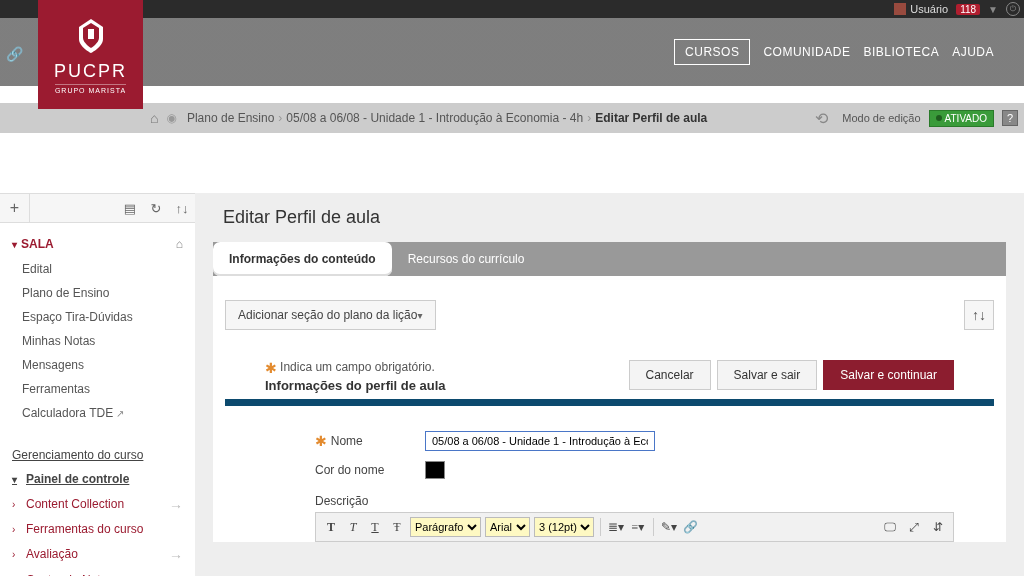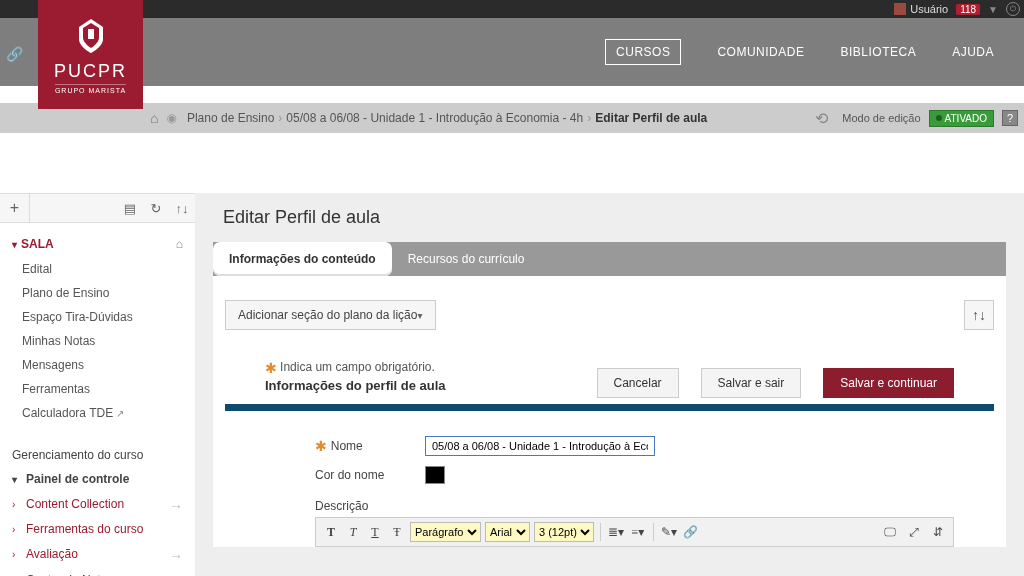--- a/index.html
+++ b/index.html
@@ -7,21 +7,21 @@
 
 
 .topbar { position: absolute; top: 0; left: 0; right: 0; height: 18px; background: #2b2b2b; display: flex; justify-content: flex-end; align-items: center; padding-right: 4px; gap: 8px; font-size: 11px; color: #ddd; }
 .topbar .user { display: flex; align-items: center; gap: 4px; }
 .topbar .avatar { width: 12px; height: 12px; background: #984a3e; }
 .topbar .badge { background: #b01e2f; color: #fff; padding: 0 4px; border-radius: 2px; font-size: 10px; }
 .topbar .arrow { color:#888; font-size:10px; }
 .topbar .power { width: 14px; height: 14px; border: 1.5px solid #888; border-radius: 50%; display: flex; align-items: center; justify-content: center; font-size: 8px; color: #888; }
 
 
-.header { position: absolute; top: 18px; left: 0; right: 0; height: 68px; background-color: #888; background-image: linear-gradient(rgba(120,120,120,0.6), rgba(120,120,120,0.6)); display: flex; justify-content: flex-end; align-items: center; padding-right: 30px; gap: 36px; }
+.header { position: absolute; top: 18px; left: 0; right: 0; height: 68px; background-color: #888; background-image: linear-gradient(rgba(120,120,120,0.6), rgba(120,120,120,0.6)); display: flex; justify-content: flex-end; align-items: center; padding-right: 30px; gap: 13px; }
 .header .nav-item { color: #fff; font-size: 12px; letter-spacing: 0.5px; cursor: pointer; }
 .header .nav-item.active { border: 1px solid #fff; padding: 5px 10px; }
 
 .pin-icon { position:absolute; top: 46px; left:6px; color:#555; font-size:14px; }
 
 
 .logo-block { position: absolute; top: 0; left: 38px; width: 105px; height: 109px; background: #9b1b30; display: flex; flex-direction: column; align-items: center; justify-content: center; color: #fff; z-index: 5; }
 .logo-block .crest { width: 40px; height: 40px; margin-bottom: 6px; position:relative; }
 .logo-block .crest svg { width:100%; height:100%; }
 .logo-block .brand { font-size: 18px; letter-spacing: 2px; font-weight: 400; }
@@ -46,39 +46,39 @@
 .side-tools .plus { width:30px; text-align:center; font-size:16px; color:#666; border-right:1px solid #ddd; height:100%; display:flex; align-items:center; justify-content:center;}
 .side-tools .spacer{flex:1;}
 .side-tools .ico { width:26px; text-align:center; color:#666; font-size:13px;}
 .side-section { padding: 8px 12px 4px 12px; }
 .side-header { color: #9b1b30; font-weight: bold; font-size: 12px; display:flex; align-items:center; gap:4px; padding:6px 0;}
 .side-header .chev { font-size:10px;}
 .side-header .home-ic { margin-left:auto; color:#888;}
 .side-link { display:block; padding: 5px 0 5px 10px; color:#555; }
 .side-link.ext::after { content:" ↗"; color:#888; font-size:10px;}
 .side-panel-item { display:flex; align-items:center; padding:5px 12px; color:#9b1b30; gap:6px;}
-.side-panel-item.dark { color:#444; }
+.side-panel-item.dark { color:#444;text-decoration:underline; }
 .side-panel-item .chev{ font-size:10px; width:8px;}
 .side-panel-item .arrow-r { margin-left:auto; color:#bbb; font-size:14px;}
 
 
 .main { position: absolute; top: 193px; left: 195px; right: 0; bottom:0; background:#eee; }
 .main h1 { font-size: 18px; font-weight: normal; color:#333; padding: 14px 0 14px 28px; }
 .tabs { display:flex; background:#999; margin: 0 18px; }
 .tab { padding: 10px 16px; font-size:12px; color:#fff; cursor:pointer;}
 .tab.active { background:#fff; color:#333; font-weight:bold; box-shadow: 0 -2px 0 #ddd inset; border-radius: 7px;}
 .content-white { background:#fff; margin:0 18px; padding: 24px 12px 0 12px; position:relative;}
 .add-section { display:inline-flex; align-items:center; gap:0; border:1px solid #ccc; background:#f6f6f6; padding:7px 12px; font-size:12px; color:#444; margin-left:0; margin-bottom:30px;}
 .add-section .dn{font-size:10px;color:#666;}
 .reorder-btn { position:absolute; right:12px; top:24px; border:1px solid #ccc; background:#f6f6f6; width:30px; height:30px; display:flex; align-items:center; justify-content:center; font-size:14px; color:#555;}
 .form-top { display:flex; align-items:flex-start; border-bottom:7px solid #0c4a6e; padding:0 40px 6px 40px; margin-bottom:20px;}
 .form-top-left { font-size:12px; color:#555;}
 .form-top-left .req { color:#e38b2f; font-size:14px; vertical-align:middle;}
 .form-top-left .section-title{ font-weight:bold; color:#333; font-size:13px; margin-top:2px;}
-.form-top-right { margin-left:auto; display:flex; gap:22px;margin-top:8px;}
+.form-top-right { margin-left:auto; display:flex; gap:6px;}
 .btn { padding:7px 16px; font-size:12px; border:1px solid #ccc; background:#f4f4f4; color:#333; cursor:pointer;}
 .btn.primary { background:#8c1d2f; color:#fff; border-color:#8c1d2f;}
 .form-row { display:flex; align-items:center; padding:5px 40px 5px 90px; font-size:12px; color:#444;}
 .form-row .label { width:110px; display:flex; align-items:center; gap:4px;}
 .form-row .label .req{ color:#e38b2f; font-size:14px;}
 .form-row input[type=text]{ border:1px solid #4a76c7; padding:3px 6px; font-size:11px; width:230px;}
 .color-swatch { width:20px; height:18px; background:#000; border:1px solid #888;}
 .editor-toolbar { margin:2px 40px 0 90px; border:1px solid #ccc; background:#f1f1f1; padding:4px 6px; display:flex; flex-wrap:wrap; gap:4px; align-items:center; font-size:12px;}
 .editor-toolbar .tb { min-width:18px; height:20px; display:flex; align-items:center; justify-content:center; color:#444; font-family: Georgia, serif; cursor:pointer;}
 .editor-toolbar select { font-size:11px; height:20px; border:1px solid #bbb; background:#fef9c3;}

